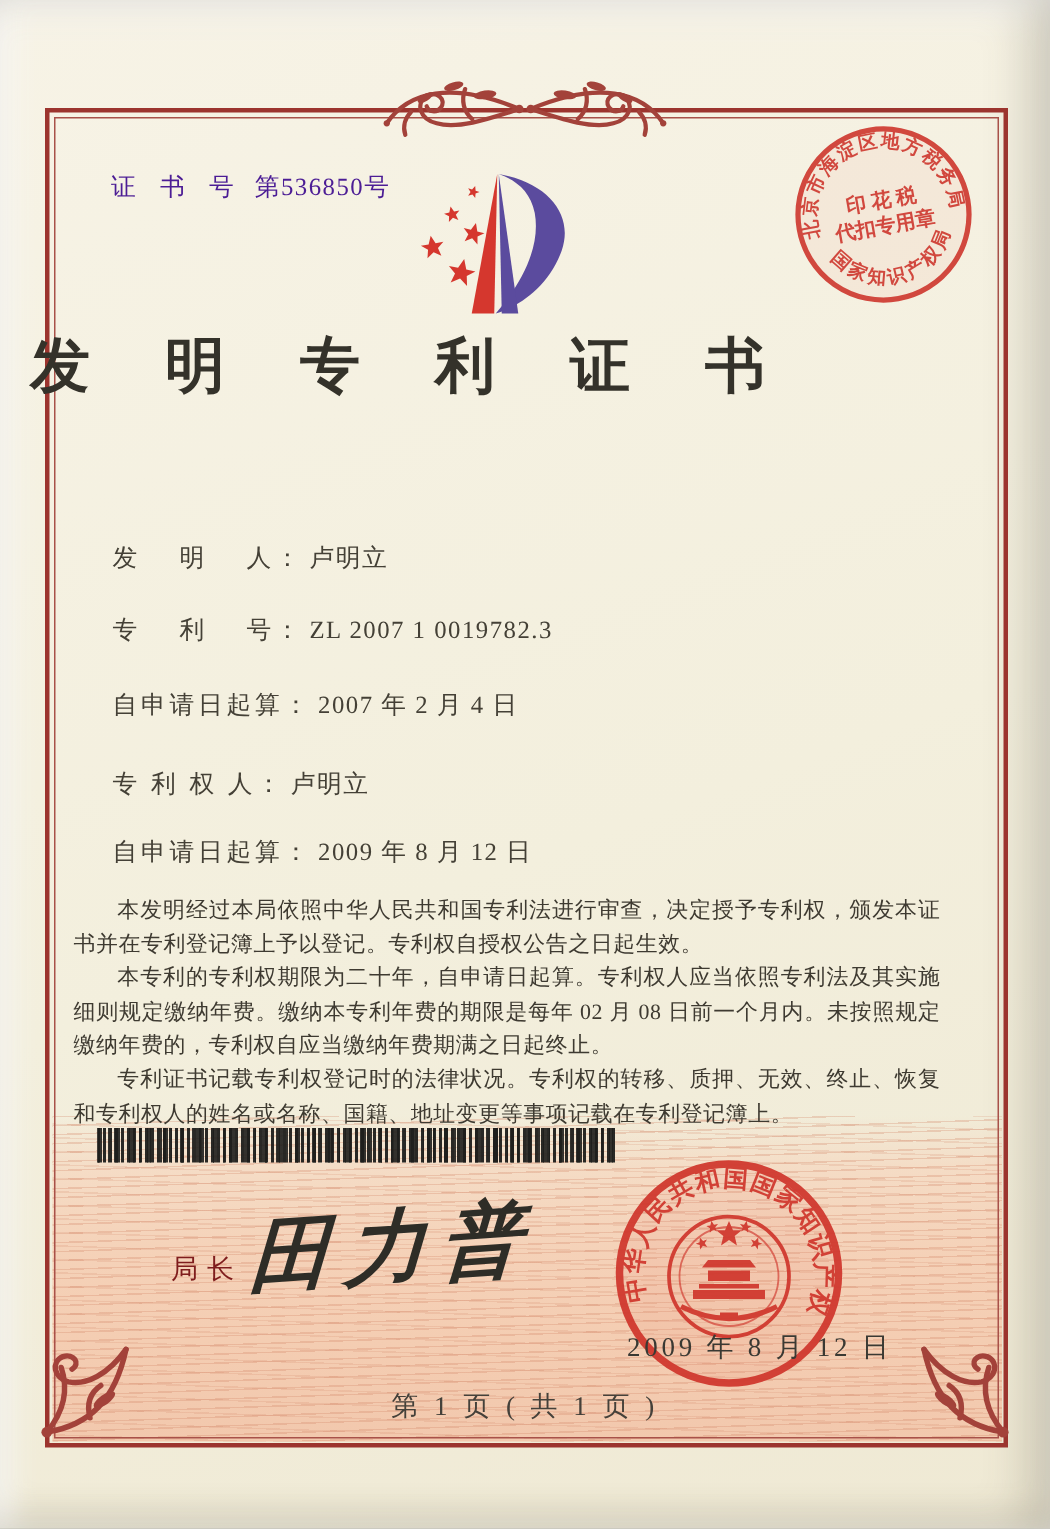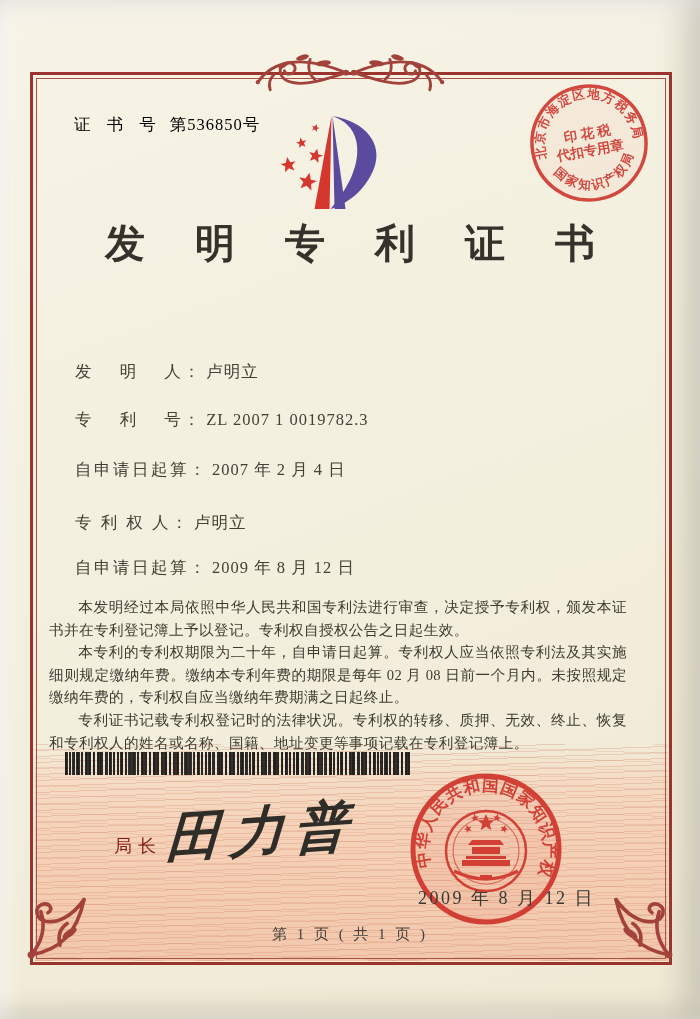--- a/index.html
+++ b/index.html
@@ -15,25 +15,25 @@
   .frame{position:absolute;left:30px;top:72px;width:642px;height:893px;
     border:3px solid #9c342e;box-sizing:border-box;z-index:3;pointer-events:none;}
   .frame-inner{position:absolute;inset:3px;border:1px solid #a85149;}
   
   .panel{position:absolute;left:35px;top:744px;width:633px;height:217px;z-index:1;
     background-image:
       repeating-linear-gradient(178deg,rgba(210,132,102,.30) 0 1px,rgba(255,255,255,0) 1px 6px),
       repeating-linear-gradient(182deg,rgba(210,132,102,.20) 0 1px,rgba(255,255,255,0) 1px 9px),
       linear-gradient(180deg,rgba(246,216,194,0) 0,rgba(246,214,190,.75) 36px,rgba(245,208,182,.95) 92px,#f4cdb2 150px,#f2c8ad 100%);}
   .cert-no{position:absolute;left:74px;top:114px;z-index:4;font-size:16.5px;
-    color:#000000;letter-spacing:1px;white-space:pre;}
+    color:#4c1d95;letter-spacing:1px;white-space:pre;}
   .cert-no .lbl{letter-spacing:6px;margin-right:8px;}
   .logo{position:absolute;left:268px;top:112px;z-index:4;}
   .tax-stamp{position:absolute;left:524px;top:78px;z-index:5;transform:rotate(-10deg);opacity:.92;}
-  .title{position:absolute;left:0;top:216px;width:100%;margin:0;text-align:center;z-index:4;
+  .title{position:absolute;left:0;top:216px;width:100%;margin:0;text-align:left;z-index:4;
     font-size:40px;font-weight:700;letter-spacing:20px;text-indent:20px;color:#34322a;}
   .row{position:absolute;left:75px;z-index:4;font-size:16.5px;color:#444036;white-space:pre;}
   .row .flabel{letter-spacing:2.5px;}
   .row .fvalue{letter-spacing:1px;margin-left:4px;}
   .r0{top:304px}.r1{top:361px}.r2{top:409px}.r3{top:459px}.r4{top:512px}.r5{top:557px}
   .paras{position:absolute;left:49px;top:596px;width:578px;z-index:4;}
   .paras p{margin:0;font-size:14.6px;line-height:22.6px;color:#3e3a31;
     text-align:justify;text-indent:2em;letter-spacing:.4px;}
   .barcode{position:absolute;left:65px;top:752px;width:345px;height:23px;z-index:4;
     background-image:
@@ -41,21 +41,21 @@
       repeating-linear-gradient(90deg,rgba(30,30,28,.9) 0 1px,transparent 1px 7px),
       repeating-linear-gradient(90deg,rgba(30,30,28,.9) 0 3px,transparent 3px 11px);}
   .sig-label{position:absolute;left:114px;top:834px;z-index:4;font-size:18px;
     letter-spacing:6px;color:#7f1d1d;}
   .sig-name{position:absolute;left:166px;top:796px;z-index:4;font-size:54px;font-weight:600;
     color:#2e2d27;letter-spacing:10px;transform:rotate(-4deg) skewX(-7deg);font-style:italic;}
   .main-seal{position:absolute;left:404px;top:767px;z-index:4;opacity:.94;}
   .seal-date{position:absolute;left:418px;top:886px;z-index:5;font-size:18px;
     letter-spacing:2.5px;color:#3a3933;white-space:pre;}
   .footer{position:absolute;left:0;top:925px;width:100%;text-align:center;z-index:4;
-    font-size:15px;letter-spacing:3px;color:#45413a;}
+    font-size:18px;letter-spacing:3px;color:#45413a;}
   .orn-top{position:absolute;left:255px;top:48px;z-index:4;}
   .orn-bl{position:absolute;left:24px;top:890px;z-index:4;transform:scaleY(-1);}
   .orn-br{position:absolute;left:604px;top:890px;z-index:4;transform:scale(-1,-1);}
   svg text{font-family:"Liberation Serif","DejaVu Serif",serif;}
 </style>
 </head>
 <body>
 
 <div class="photo">
   <div class="paper"></div>

